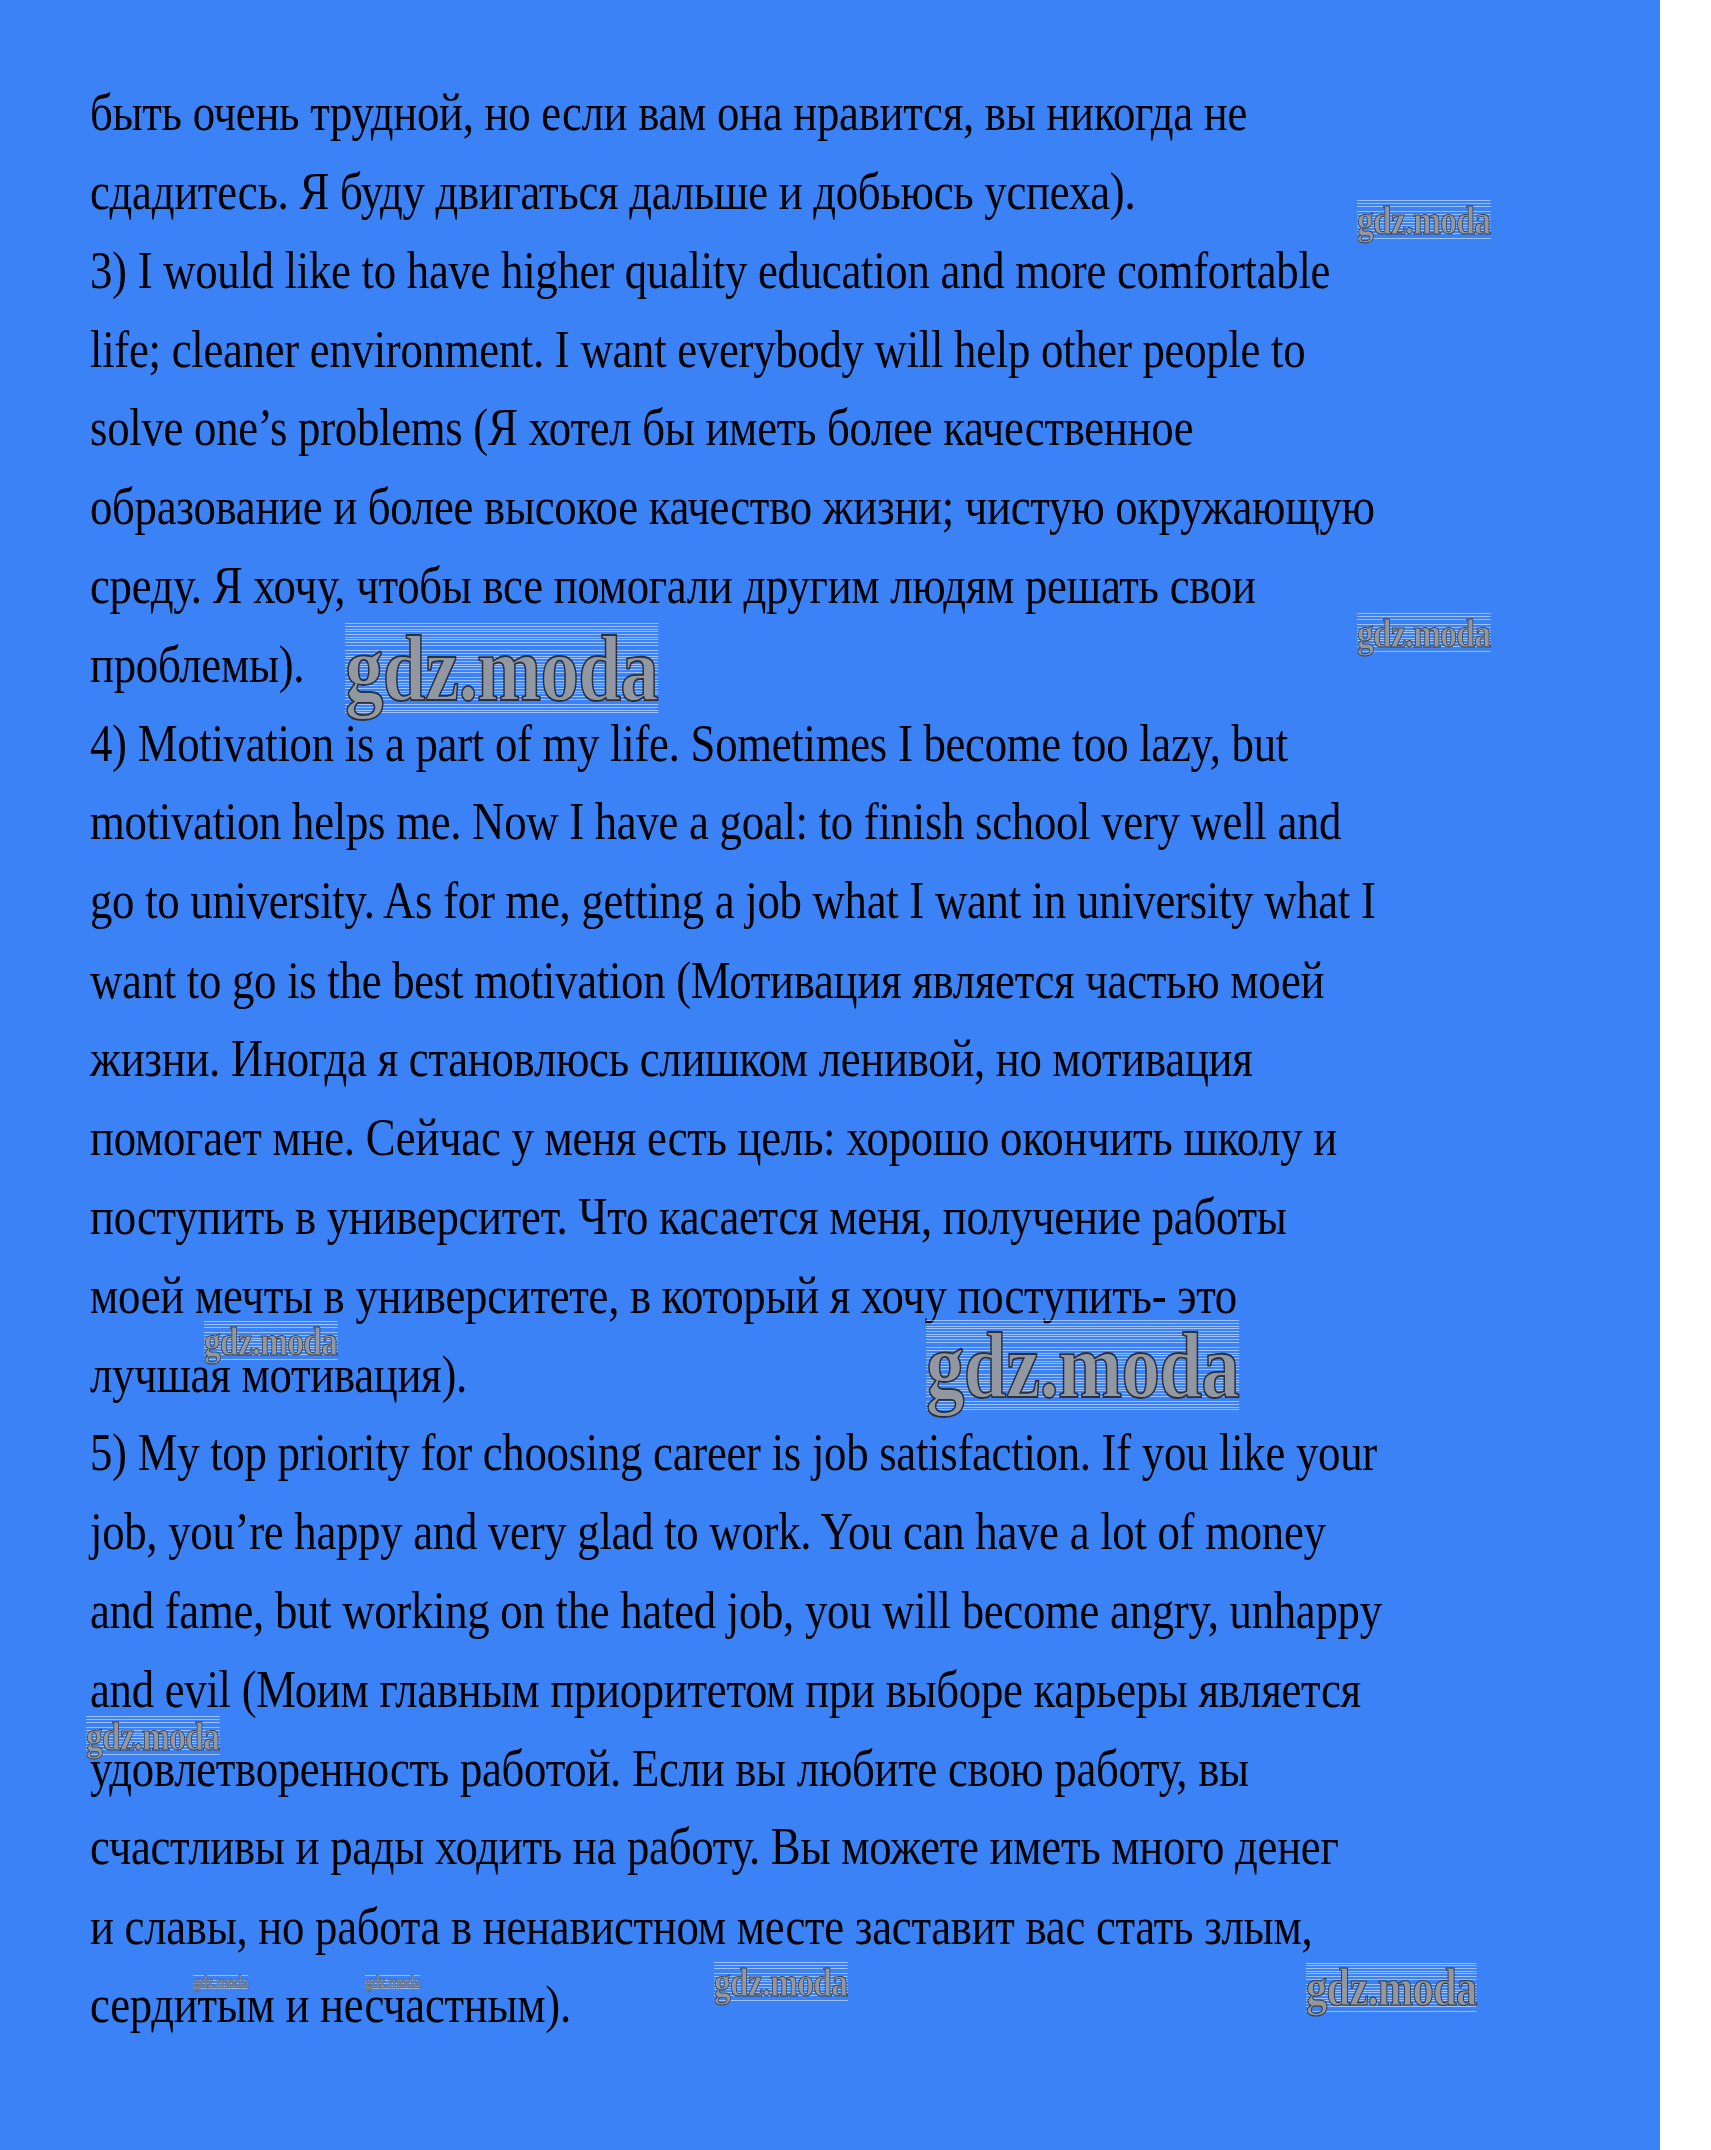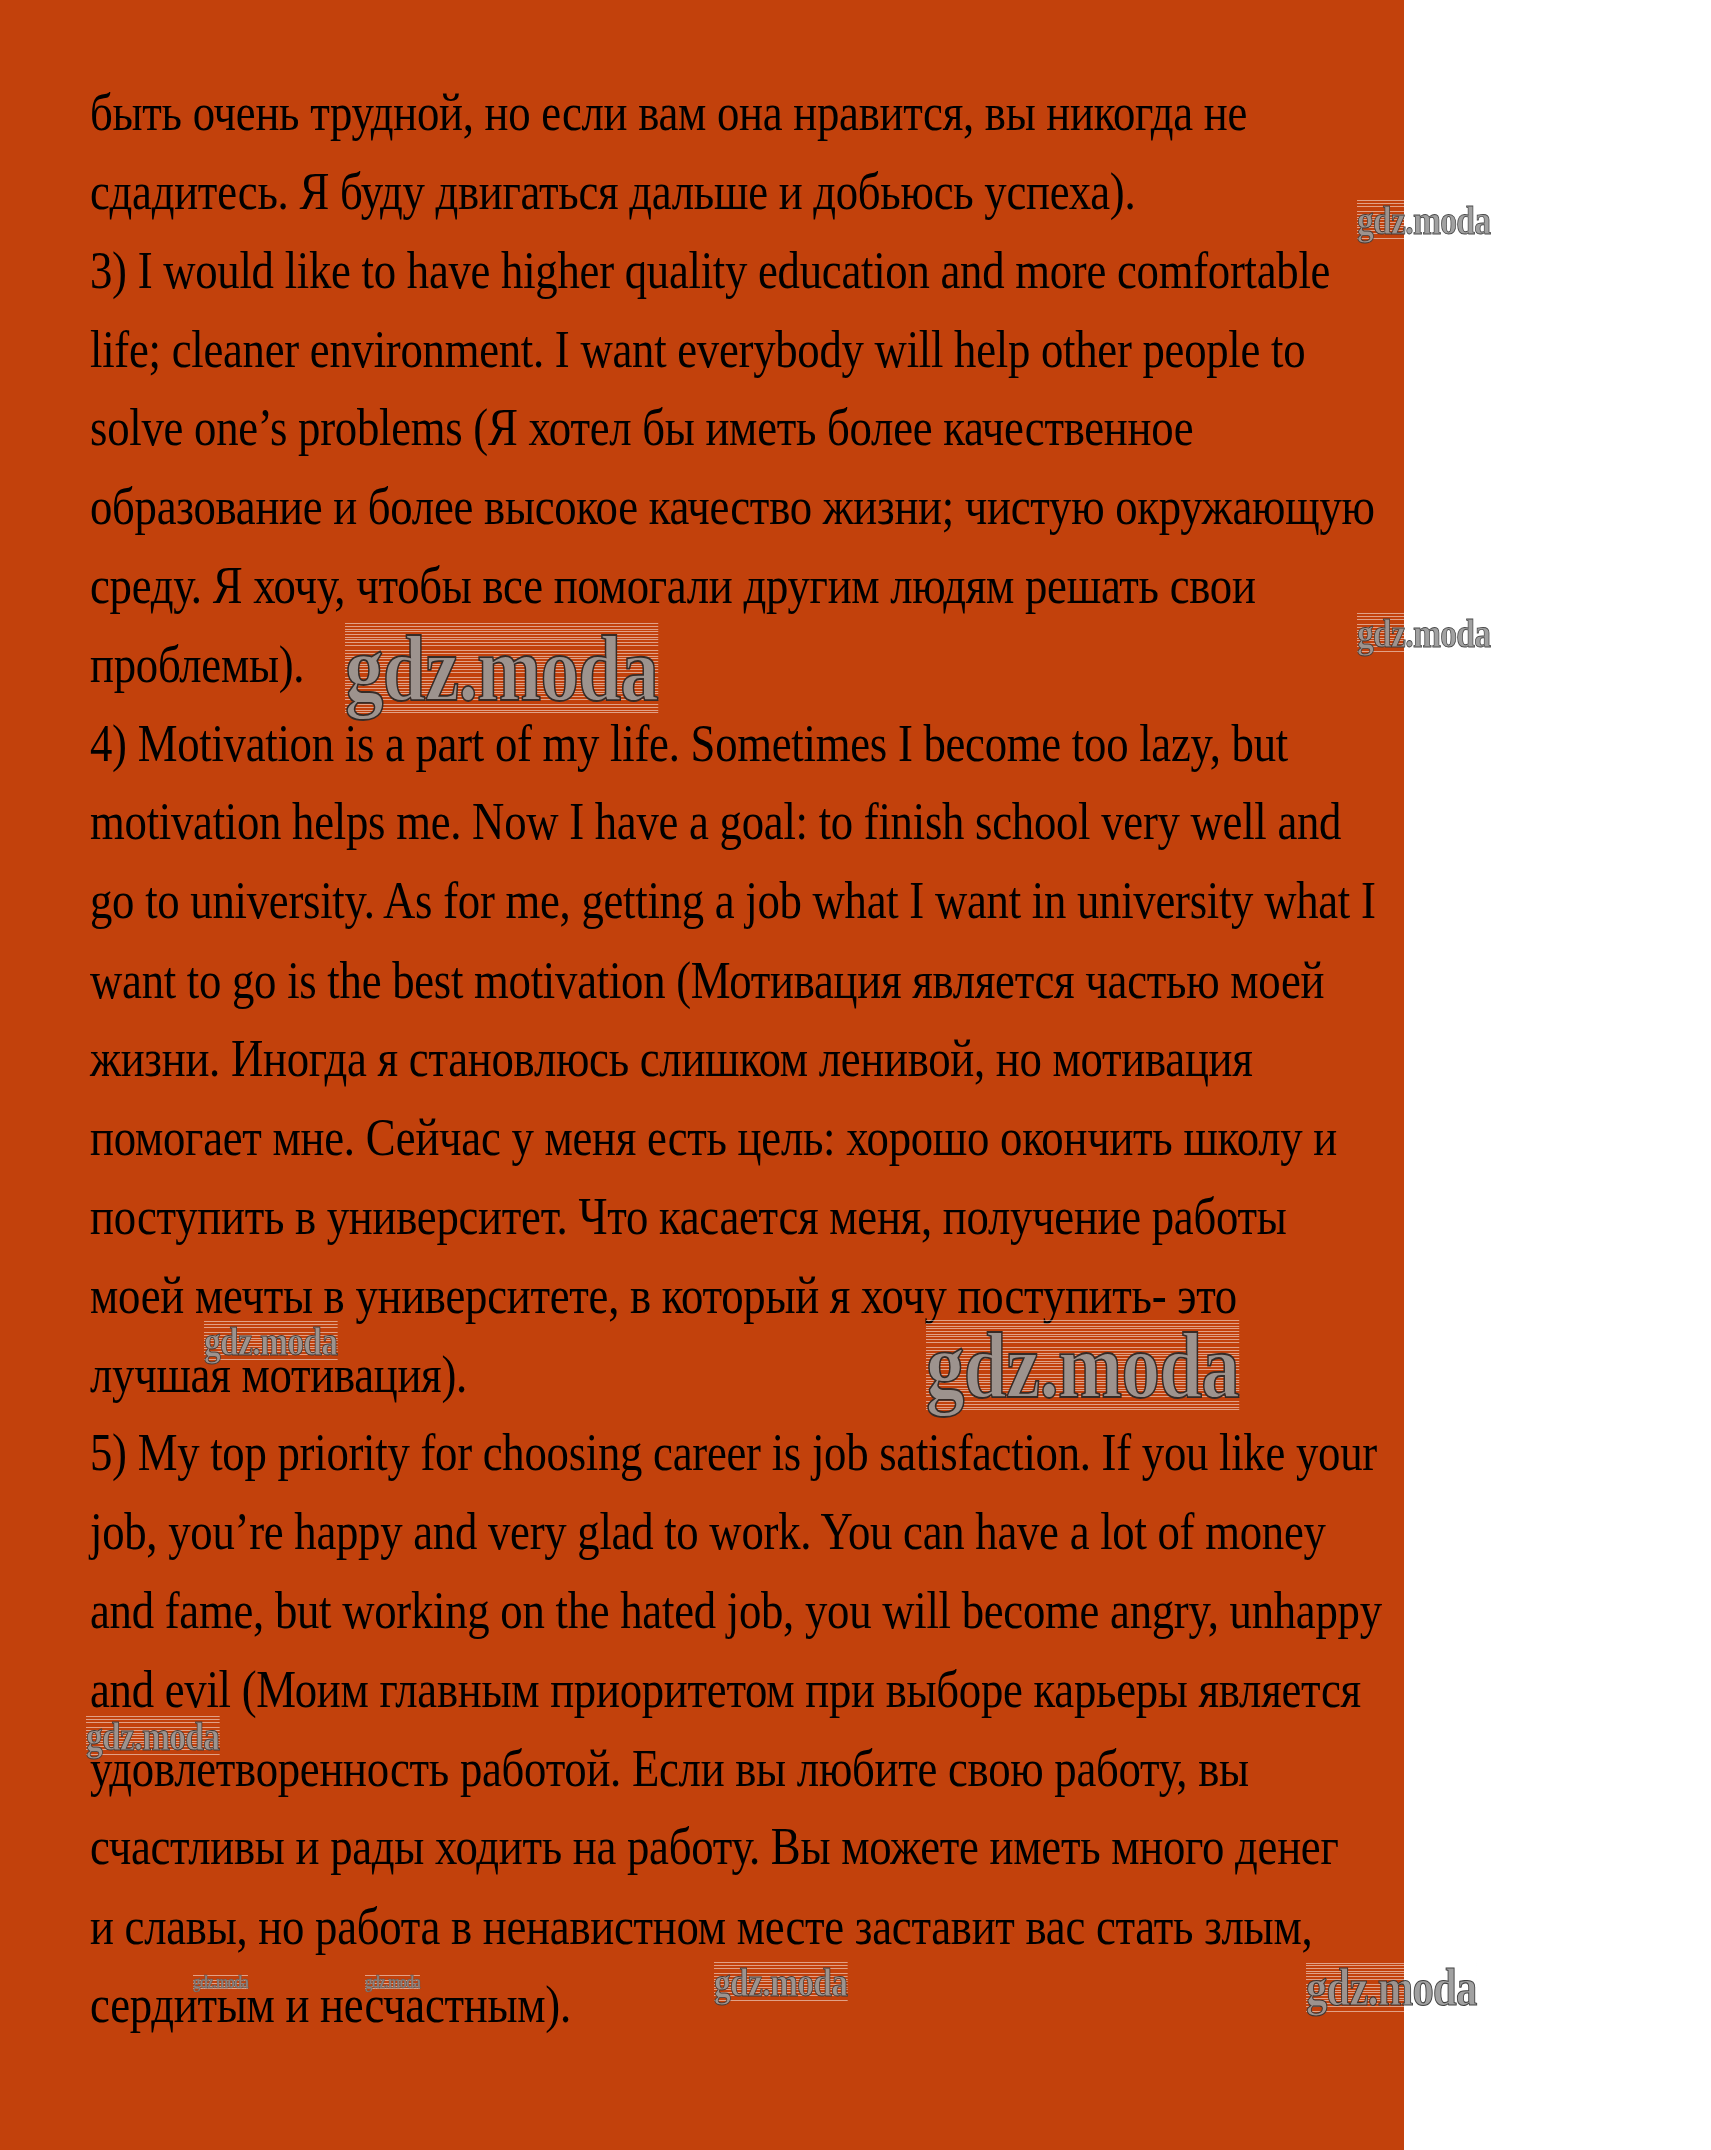--- a/index.html
+++ b/index.html
@@ -1,17 +1,17 @@
 <!DOCTYPE html>
 <html style="font-size:14.4px"><head>
 <meta charset="utf-8">
 <style>
   html, body { margin: 0; padding: 0; background: #ffffff; }
   body { width: 1712px; height: 2150px; position: relative; overflow: hidden; }
-  .page { position: absolute; left: 0; top: 0; width: 1404px; height: 2150px; background: #c2410c; }
+  .page { position: absolute; left: 0; top: 0; width: 1660px; height: 2150px; background: #3b82f6; }
   .line {
     position: absolute;
     left: 90px;
     white-space: nowrap;
     font-family: "Liberation Serif", "DejaVu Serif", serif;
     font-size: 52px;
     line-height: 63px;
     height: 63px;
     color: #000;
     transform-origin: left center;

